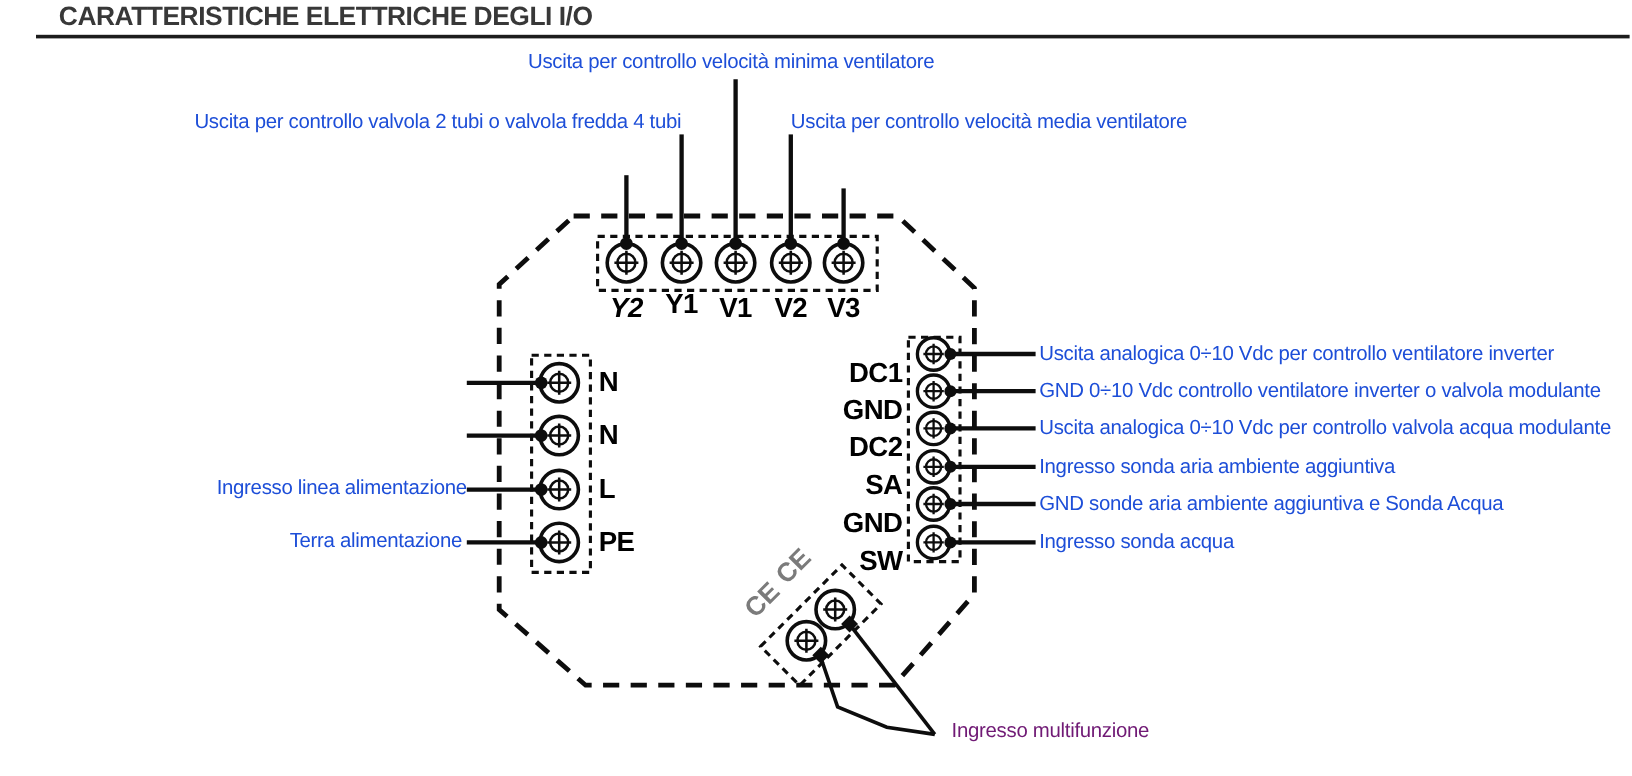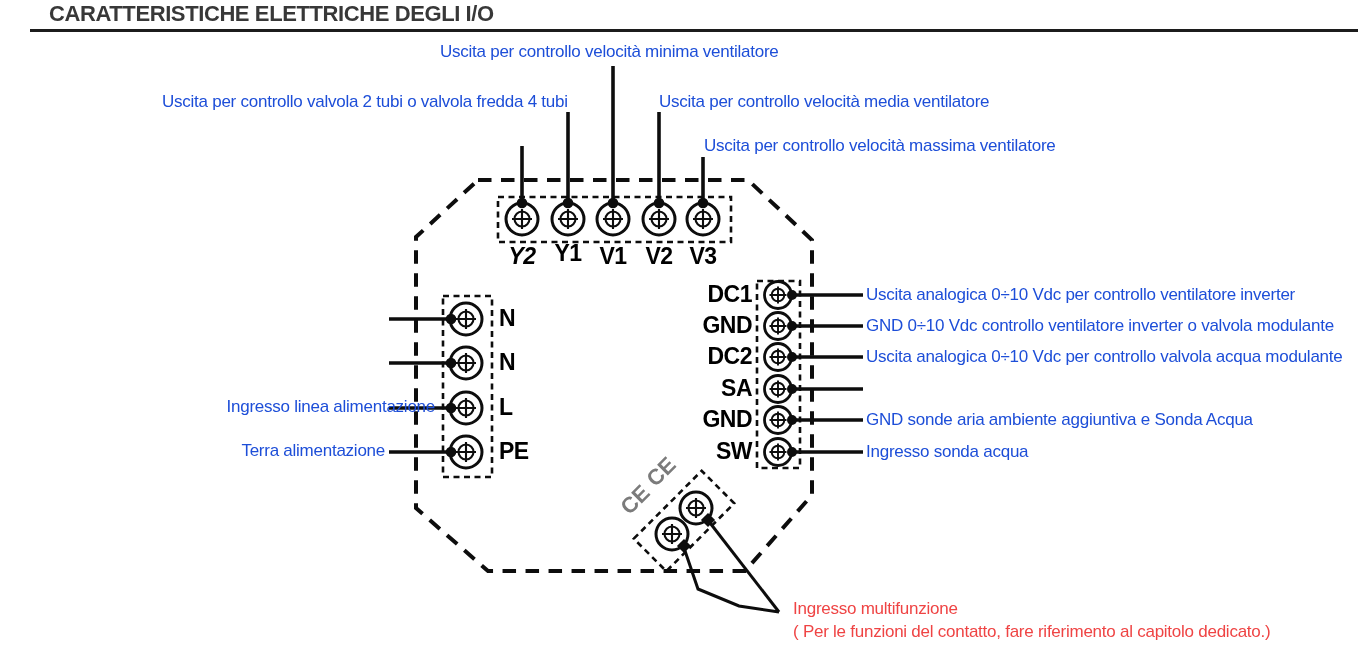--- a/index.html
+++ b/index.html
@@ -15,26 +15,26 @@
   .ann{
     position:absolute;font-size:17px;letter-spacing:-0.25px;white-space:nowrap;
     color:#1d4ed8;line-height:20px;
   }
   .ann.alignr{text-align:right;}
   .term{
     position:absolute;font-size:23px;font-weight:bold;color:#000;
     letter-spacing:-0.5px;white-space:nowrap;line-height:25px;
   }
   .term.center{transform:translateX(-50%);}
-  .term.alignr{text-align:right;}
+  .term.alignr{text-align:right;margin-top:16px;}
   .ce-label{
     position:absolute;font-size:22px;font-weight:bold;color:#7b7b7b;
     transform:rotate(-45deg);white-space:nowrap;line-height:22px;
   }
-  .mf{position:absolute;left:793px;top:597px;font-size:17px;letter-spacing:-0.25px;color:#ef4444;line-height:23px;white-space:nowrap;}
+  .mf{position:absolute;left:793px;top:597px;font-size:17px;letter-spacing:-0.25px;color:#701a75;line-height:23px;white-space:nowrap;}
   svg.canvas{position:absolute;left:0;top:0;}
   .outline{fill:none;stroke:#0d0d0d;stroke-width:4;stroke-dasharray:13.5 9.5;}
   .block{fill:none;stroke:#0d0d0d;stroke-width:2.6;stroke-dasharray:6 4.5;}
   .wire{stroke:#0d0d0d;stroke-width:3.6;fill:none;}
   .arrowline{stroke:#0d0d0d;stroke-width:3;fill:none;stroke-linejoin:miter;}
   .dot{fill:#0d0d0d;stroke:none;}
 </style>
 </head>
 <body>
 
@@ -139,50 +139,49 @@
       <circle class="dot" cx="792" cy="420" r="5"></circle>
       <circle class="dot" cx="792" cy="452" r="5"></circle>
       <rect class="dot" x="-5" y="-5" width="10" height="10" transform="translate(708,520) rotate(45)"></rect>
       <rect class="dot" x="-5" y="-5" width="10" height="10" transform="translate(684,546) rotate(45)"></rect>
     </g>
   </svg>
 
   <div class="ann" style="left:440px;top:42px;">Uscita per controllo velocità minima ventilatore</div>
   <div class="ann" style="left:162px;top:92px;">Uscita per controllo valvola 2 tubi o valvola fredda 4 tubi</div>
   <div class="ann" style="left:659px;top:92px;">Uscita per controllo velocità media ventilatore</div>
-  <div class="ann" style="left:704px;top:136px;">Uscita per controllo velocità massima ventilatore</div>
 
   <div class="term center" style="left:522px;top:244px;font-style:italic;">Y2</div>
   <div class="term center" style="left:568px;top:241px;">Y1</div>
   <div class="term center" style="left:613px;top:244px;">V1</div>
   <div class="term center" style="left:659px;top:244px;text-align:right;">V2</div>
   <div class="term center" style="left:703px;top:244px;">V3</div>
 
-  <div class="ann alignr" style="right:925px;top:397px;margin-left:20px;">Ingresso linea alimentazione</div>
+  <div class="ann alignr" style="right:971px;top:397px;margin-left:20px;">Ingresso linea alimentazione</div>
   <div class="ann alignr" style="right:975px;top:441px;">Terra alimentazione</div>
 
   <div class="term" style="left:499px;top:306px;">N</div>
   <div class="term" style="left:499px;top:350px;">N</div>
   <div class="term" style="left:499px;top:395px;">L</div>
   <div class="term" style="left:499px;top:439px;">PE</div>
 
   <div class="term alignr" style="right:608px;top:282px;">DC1</div>
   <div class="term alignr" style="right:608px;top:313px;">GND</div>
   <div class="term alignr" style="right:608px;top:344px;">DC2</div>
   <div class="term alignr" style="right:608px;top:376px;">SA</div>
   <div class="term alignr" style="right:608px;top:407px;">GND</div>
   <div class="term alignr" style="right:608px;top:439px;">SW</div>
 
   <div class="ann" style="left:866px;top:285px;">Uscita analogica 0÷10 Vdc per controllo ventilatore inverter</div>
   <div class="ann" style="left:866px;top:316px;">GND 0÷10 Vdc controllo ventilatore inverter o valvola modulante</div>
   <div class="ann" style="left:866px;top:347px;">Uscita analogica 0÷10 Vdc per controllo valvola acqua modulante</div>
+  <div class="ann" style="left:866px;top:379px;">Ingresso sonda aria ambiente aggiuntiva</div>
   <div class="ann" style="left:866px;top:410px;">GND sonde aria ambiente aggiuntiva e Sonda Acqua</div>
   <div class="ann" style="left:866px;top:442px;">Ingresso sonda acqua</div>
 
   <div class="ce-label" style="left:646px;top:461px;">CE</div>
   <div class="ce-label" style="left:620px;top:489px;">CE</div>
 
   <div class="mf">
     <div>Ingresso multifunzione</div>
-    <div>( Per le funzioni del contatto, fare riferimento al capitolo dedicato.)</div>
   </div>
 
 </div>
 
 </body></html>

